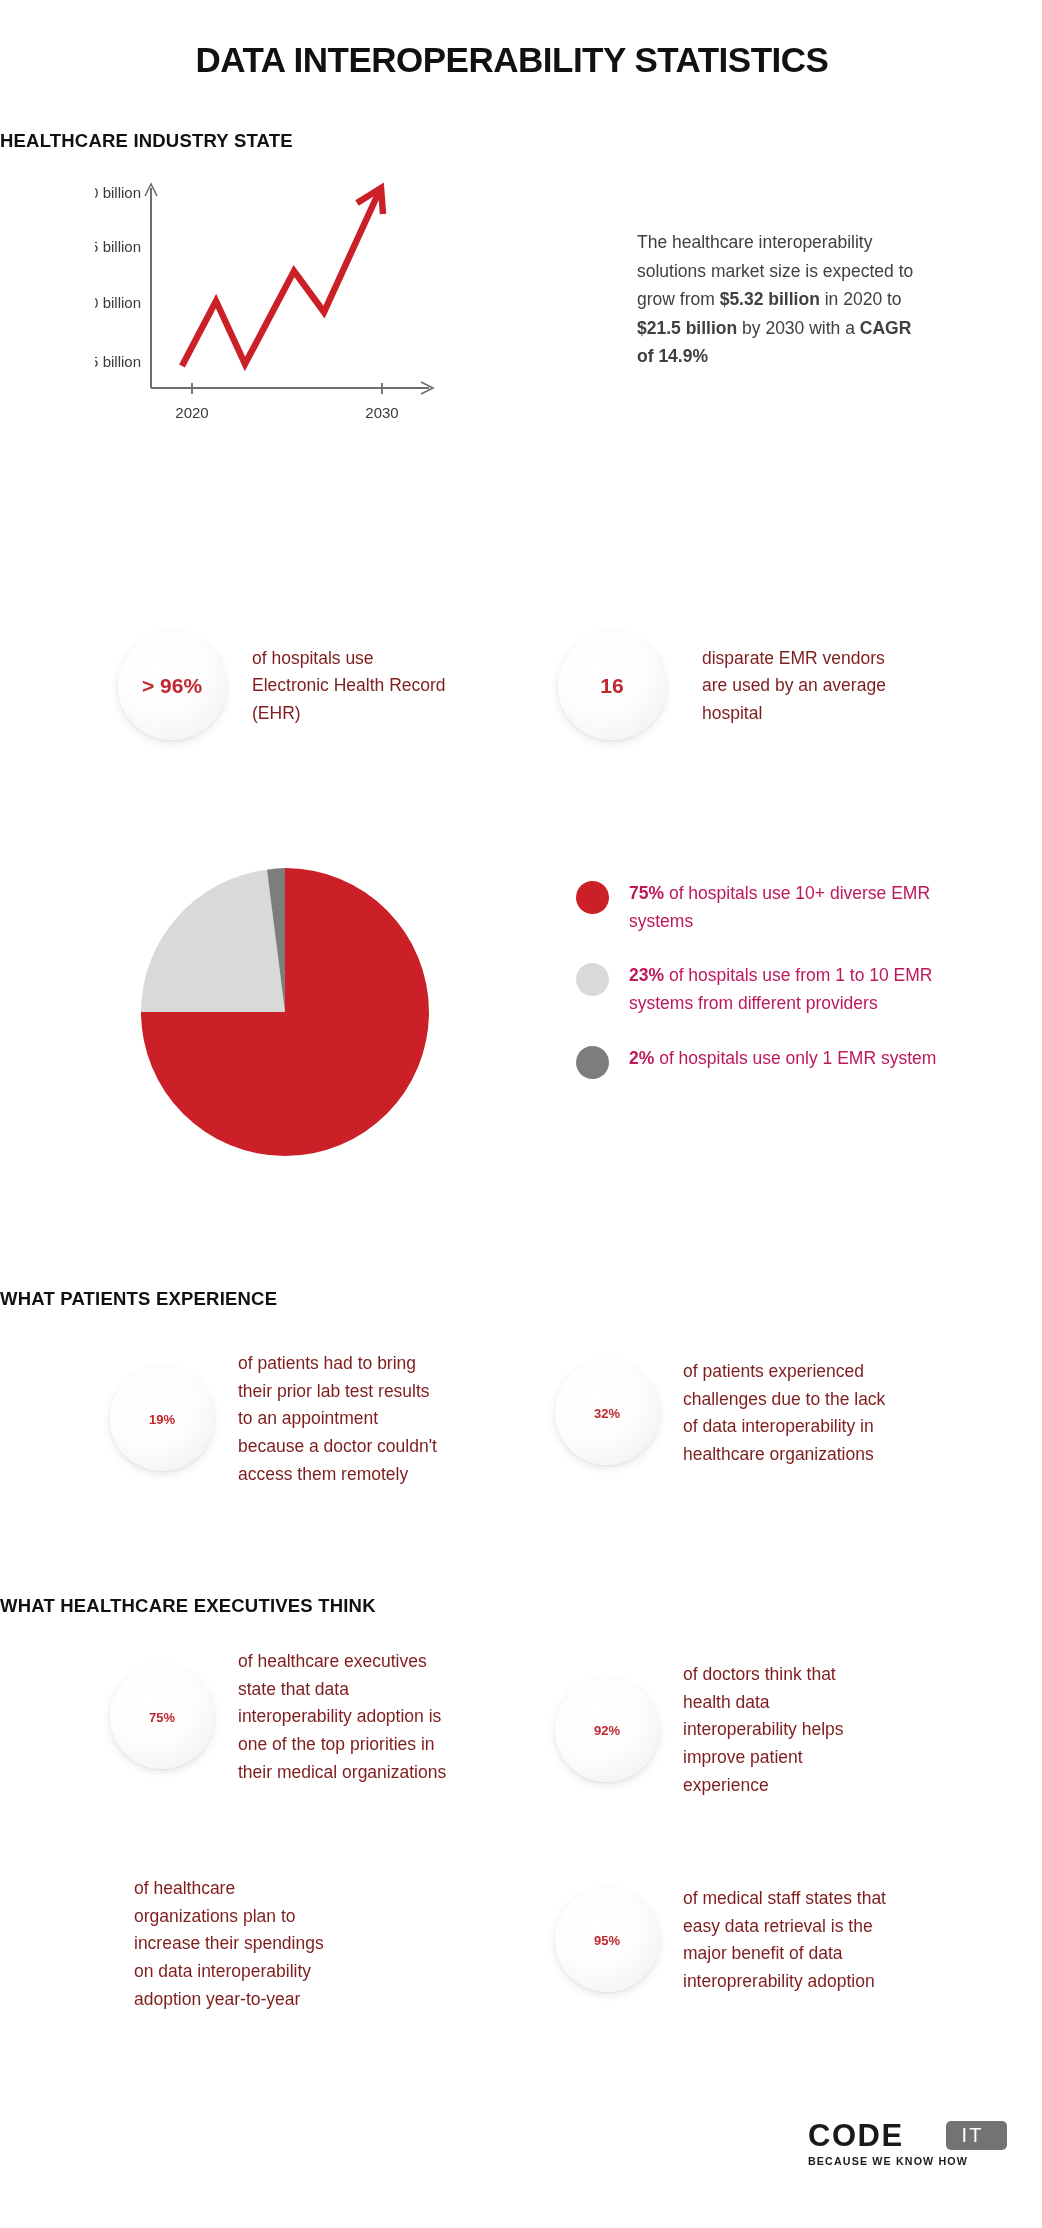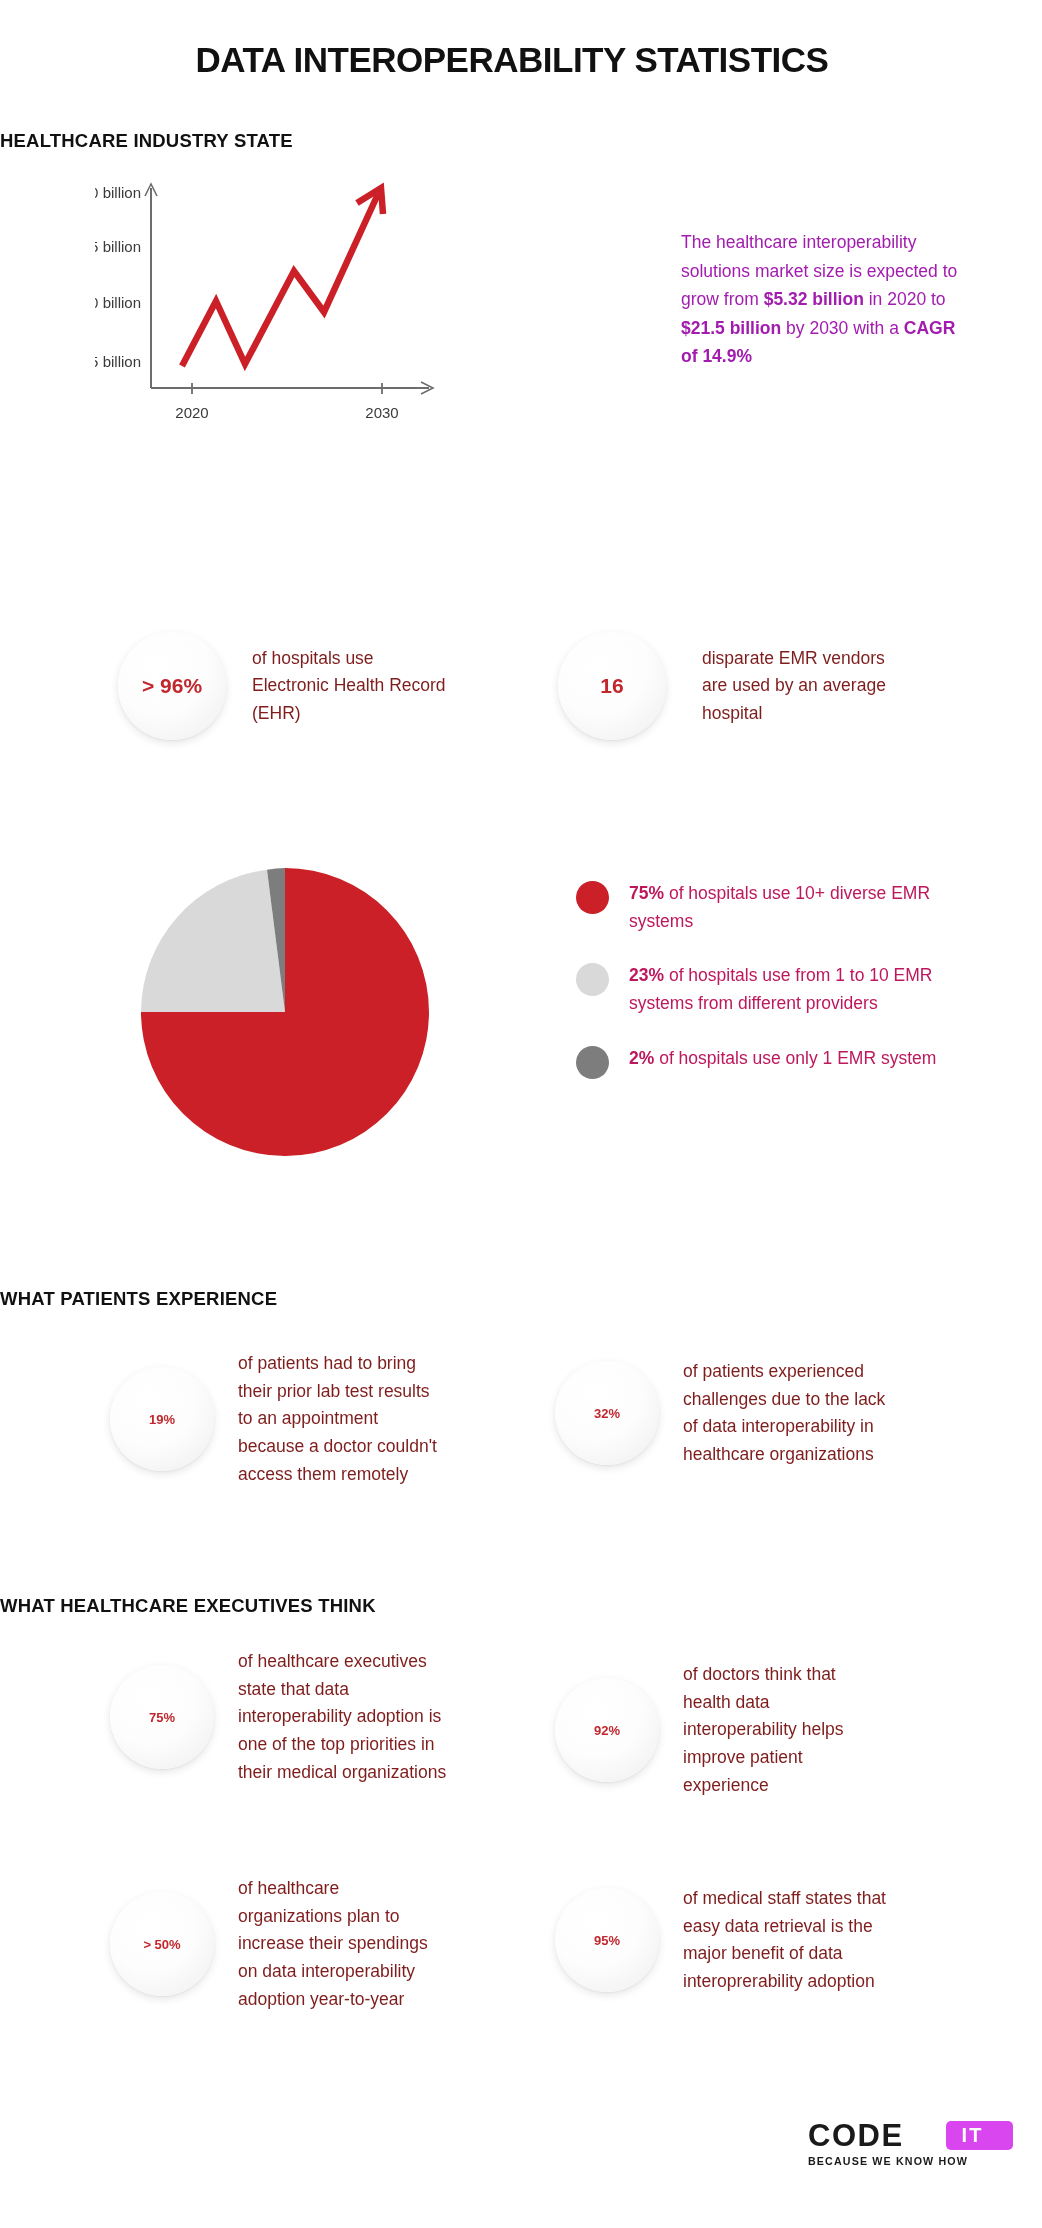--- a/index.html
+++ b/index.html
@@ -62,22 +62,21 @@
     font-size: 15px;
     fill: #3b3b3b;
   }
   .chart-note {
     position: absolute;
     top: 228px;
     left: 637px;
     width: 295px;
     font-size: 17.5px;
     line-height: 1.63;
-    color: #a21caf;
-    margin-left: 44px;
+    color: #404040;
   }
   .chart-note b { font-weight: bold; }
 
   
   .stat {
     position: absolute;
     display: flex;
     align-items: center;
   }
   .bubble {
@@ -149,27 +148,27 @@
   }
   .logo-code {
     font-family: "Liberation Sans", sans-serif;
     font-size: 31px;
     font-weight: bold;
     letter-spacing: 1.5px;
     color: #1a1a1a;
     line-height: 1;
   }
   .logo-it {
-    background: #d946ef;
+    background: #737373;
     color: #ffffff;
     font-size: 20px;
-    font-weight: bold;
+    font-weight: normal;
     letter-spacing: 2px;
     border-radius: 5px;
-    padding: 4px 30px 4px 16px;
+    padding: 4px 24px 4px 16px;
     margin-left: 9px;
     line-height: 1.05;
   }
   .logo-tag {
     font-size: 10.5px;
     font-weight: bold;
     letter-spacing: 1.1px;
     color: #1a1a1a;
     margin-top: 4px;
     text-align: left;
@@ -269,21 +268,20 @@
     <div class="bubble bubble-md">75%</div>
     <div class="stat-text" style="margin-left:24px; width:210px;">of healthcare executives state that data interoperability adoption is one of the top priorities in their medical organizations</div>
   </div>
 
   <div class="stat" style="top:1661px; left:555px; width:380px;">
     <div class="bubble bubble-md">92%</div>
     <div class="stat-text" style="margin-left:24px; width:200px;">of doctors think that health data interoperability helps improve patient experience</div>
   </div>
 
   <div class="stat" style="top:1875px; left:110px; width:365px;">
-    <div class="bubble bubble-md">&gt; 50%</div>
     <div class="stat-text" style="margin-left:24px; width:210px;">of healthcare organizations plan to increase their spendings on data interoperability adoption year-to-year</div>
   </div>
 
   <div class="stat" style="top:1885px; left:555px; width:390px;">
     <div class="bubble bubble-md">95%</div>
     <div class="stat-text" style="margin-left:24px; width:212px;">of medical staff states that easy data retrieval is the major benefit of data interoprerability adoption</div>
   </div>
 
   <div class="logo">
     <div class="logo-top">

